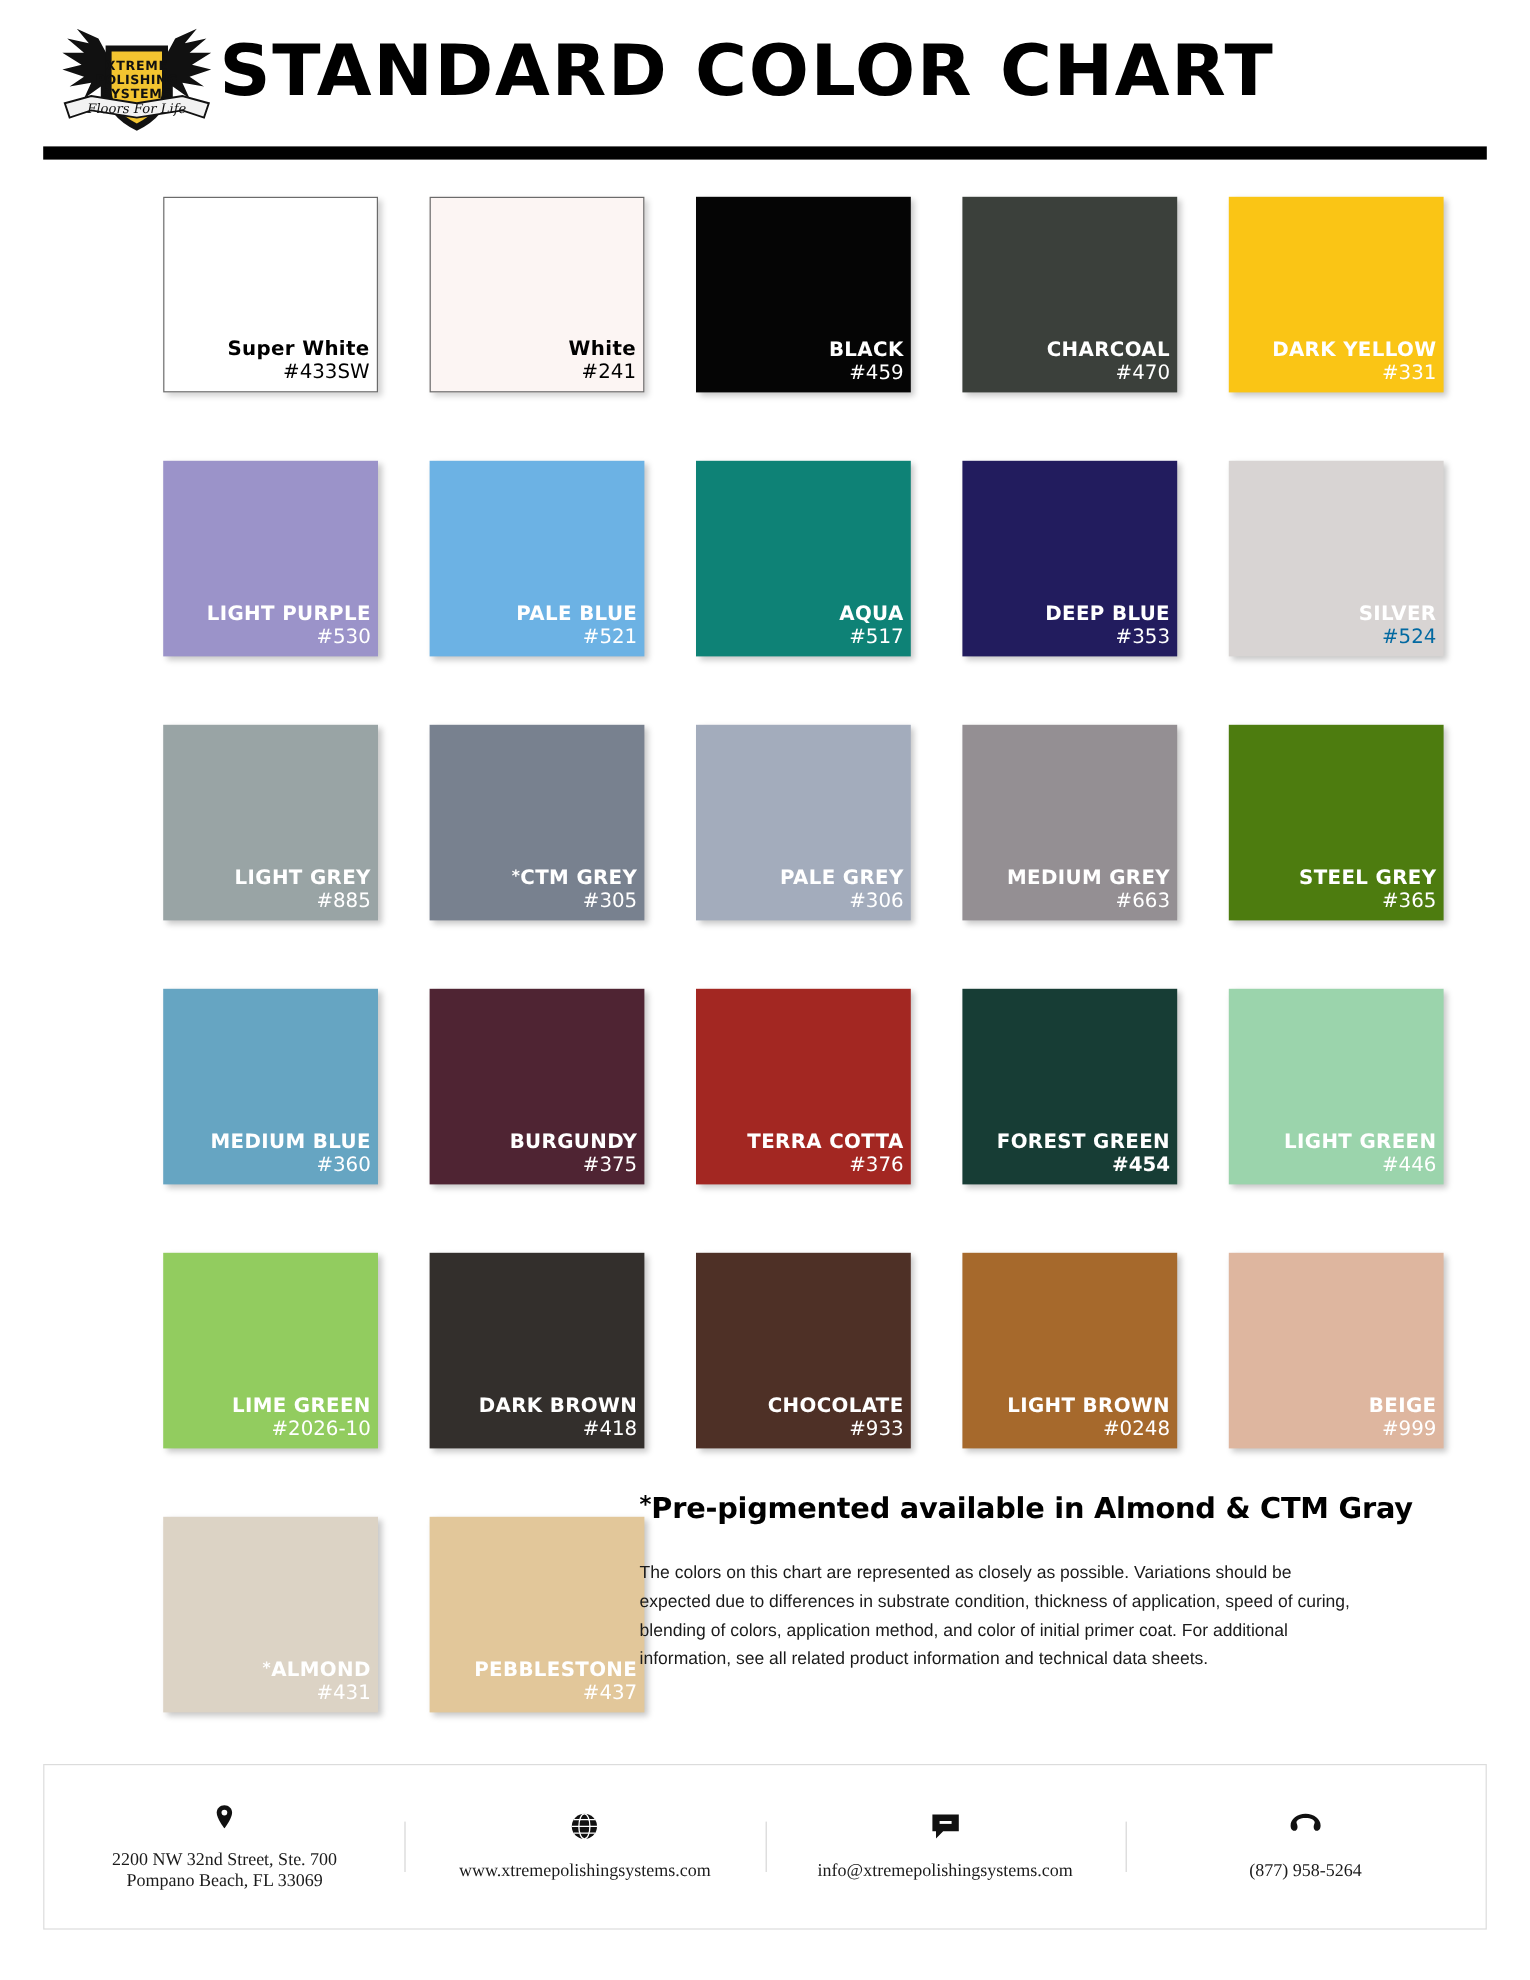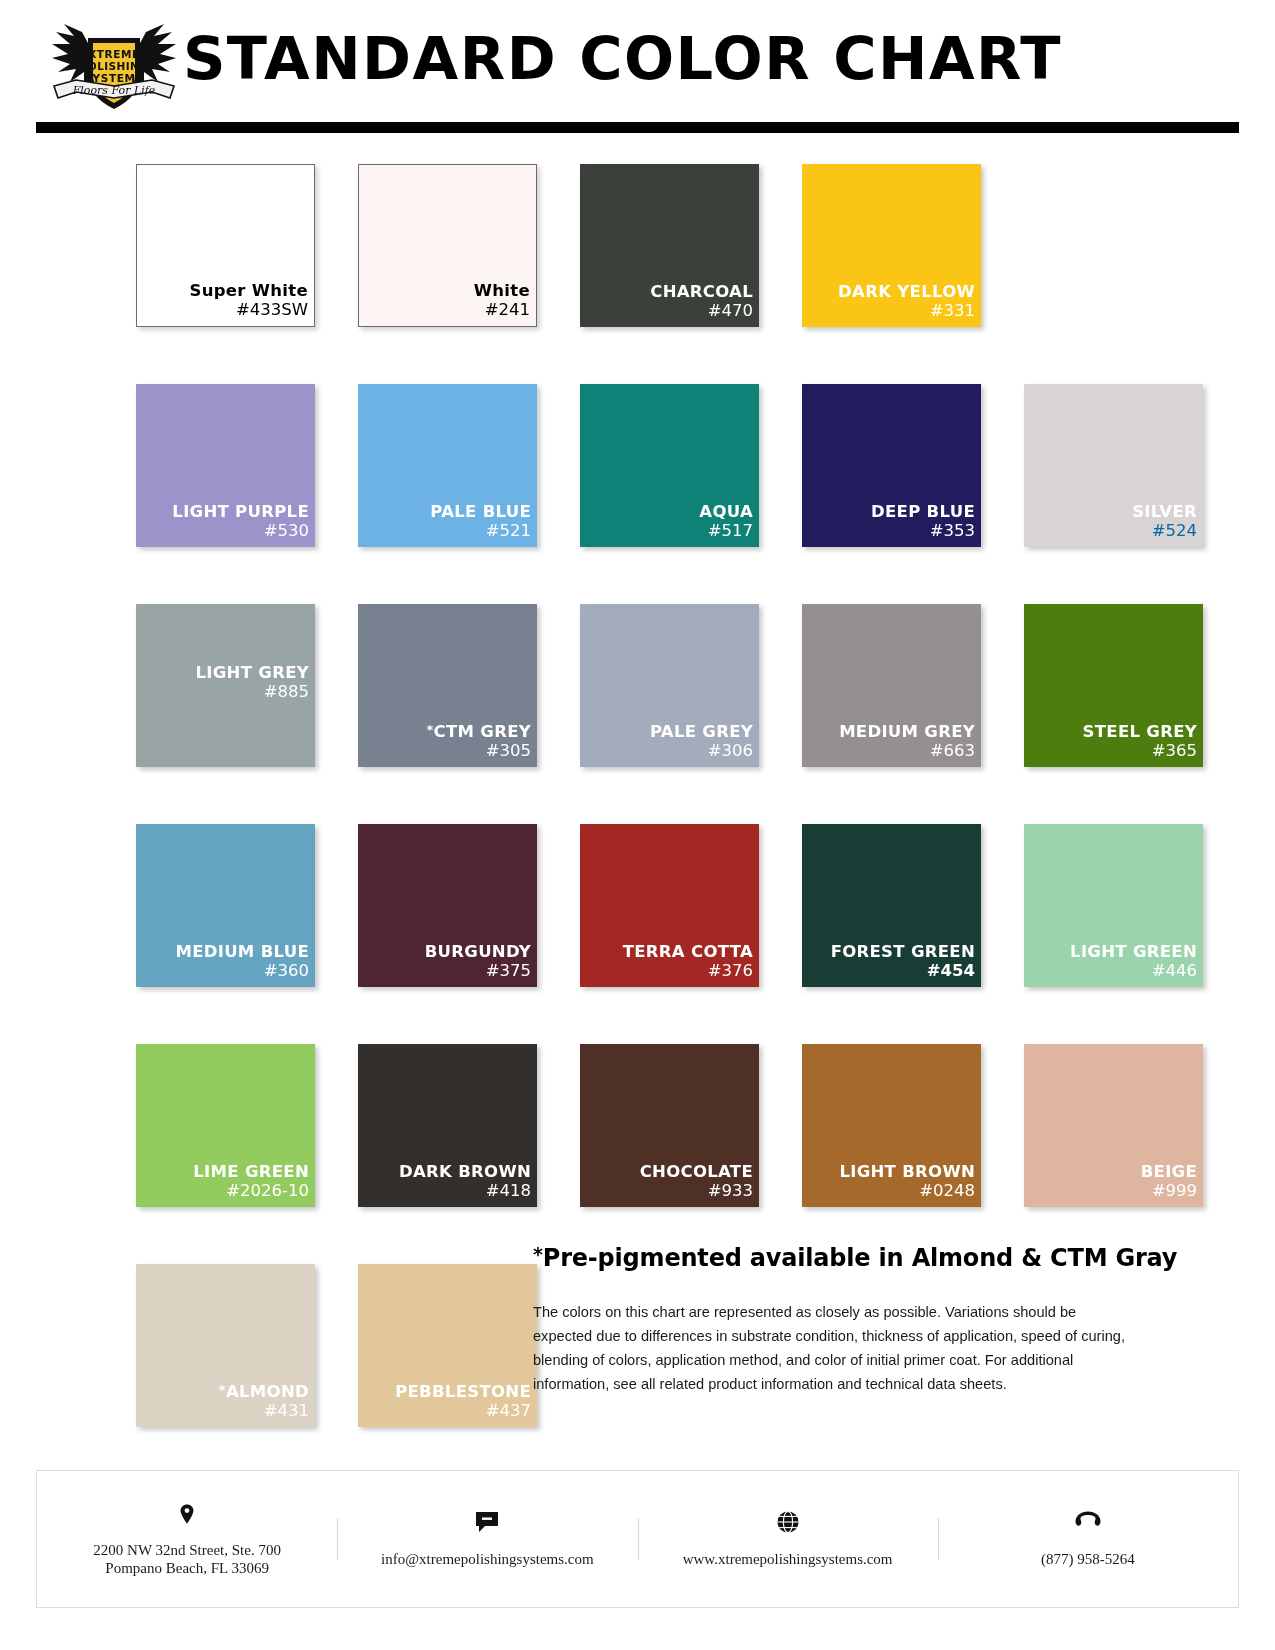--- a/index.html
+++ b/index.html
@@ -201,20 +201,26 @@
           <div class="sw-code" style="color: rgb(0, 0, 0);">#433SW</div>
         </div>
       </div>
       <div class="cell">
         <div class="swatch outlined" style="background: rgb(252, 245, 243);">
           <div class="sw-name" style="color: rgb(0, 0, 0);">White</div>
           <div class="sw-code" style="color: rgb(0, 0, 0);">#241</div>
         </div>
       </div>
       <div class="cell">
+        <div class="swatch" style="background: rgb(5, 5, 5);">
+          <div class="sw-name" style="color: rgb(255, 255, 255);">BLACK</div>
+          <div class="sw-code" style="color: rgb(255, 255, 255);">#459</div>
+        </div>
+      </div>
+      <div class="cell">
         <div class="swatch" style="background: rgb(59, 64, 59);">
           <div class="sw-name" style="color: rgb(255, 255, 255);">CHARCOAL</div>
           <div class="sw-code" style="color: rgb(255, 255, 255);">#470</div>
         </div>
       </div>
       <div class="cell">
         <div class="swatch" style="background: rgb(250, 197, 21);">
           <div class="sw-name" style="color: rgb(255, 255, 255);">DARK YELLOW</div>
           <div class="sw-code" style="color: rgb(255, 255, 255);">#331</div>
         </div>
@@ -247,21 +253,21 @@
       </div>
       <div class="cell">
         <div class="swatch" style="background: rgb(216, 212, 211);">
           <div class="sw-name" style="color: rgb(255, 255, 255);">SILVER</div>
           <div class="sw-code" style="color: #0369a1; text-align: center;">#524</div>
         </div>
       </div>
     </div>
     <div class="row">
       <div class="cell">
-        <div class="swatch" style="background: rgb(153, 164, 165); justify-content: center;">
+        <div class="swatch" style="background: rgb(153, 164, 165);">
           <div class="sw-name" style="color: rgb(255, 255, 255);">LIGHT GREY</div>
           <div class="sw-code" style="color: rgb(255, 255, 255);">#885</div>
         </div>
       </div>
       <div class="cell">
         <div class="swatch" style="background: rgb(120, 129, 143);">
           <div class="sw-name" style="color: rgb(255, 255, 255);"><span class="star">*</span><span>CTM GREY</span></div>
           <div class="sw-code" style="color: rgb(255, 255, 255);">#305</div>
         </div>
       </div>
@@ -372,45 +378,45 @@
 <div class="footer" id="footer">
     <div class="foot-item">
       <span class="foot-icon" style="display: flex; justify-content: center;">
         <svg viewBox="0 0 24 24" width="22" height="26">
           <path fill="#111" d="M12 1.5c-4 0-7 3-7 6.8 0 5.2 7 14.2 7 14.2s7-9 7-14.2c0-3.8-3-6.8-7-6.8z"></path>
           <circle cx="12" cy="8.2" r="2.6" fill="#fff"></circle>
         </svg>
       </span>
       <div class="foot-text">2200 NW 32nd Street, Ste. 700
 Pompano Beach, FL 33069</div>
-    </div>
-    <div class="foot-item">
-      <span class="foot-icon" style="display: flex; justify-content: center;">
-        <svg viewBox="0 0 26 24" width="26" height="24">
-          <path fill="#111" d="M2 2h22v14H11l-6 6v-6H2z"></path>
-          <rect x="8" y="7.5" width="10" height="2.4" fill="#fff"></rect>
-        </svg>
-      </span>
-      <div class="foot-text">info@xtremepolishingsystems.com</div>
     </div>
     <div class="foot-item">
       <span class="foot-icon" style="display: flex; justify-content: center;">
         <svg viewBox="0 0 24 24" width="24" height="24">
           <circle cx="12" cy="12" r="10.5" fill="#111"></circle>
           <g stroke="#fff" stroke-width="1.1" fill="none">
             <ellipse cx="12" cy="12" rx="4.6" ry="10.5"></ellipse>
             <line x1="1.5" y1="12" x2="22.5" y2="12"></line>
             <line x1="3.2" y1="6.4" x2="20.8" y2="6.4"></line>
             <line x1="3.2" y1="17.6" x2="20.8" y2="17.6"></line>
           </g>
         </svg>
       </span>
       <div class="foot-text">www.xtremepolishingsystems.com</div>
     </div>
     <div class="foot-item">
       <span class="foot-icon" style="display: flex; justify-content: center;">
+        <svg viewBox="0 0 26 24" width="26" height="24">
+          <path fill="#111" d="M2 2h22v14H11l-6 6v-6H2z"></path>
+          <rect x="8" y="7.5" width="10" height="2.4" fill="#fff"></rect>
+        </svg>
+      </span>
+      <div class="foot-text">info@xtremepolishingsystems.com</div>
+    </div>
+    <div class="foot-item">
+      <span class="foot-icon" style="display: flex; justify-content: center;">
         <svg viewBox="0 0 30 20" width="30" height="20">
           <path fill="#111" d="M15 1.5C8 1.5 2.5 5.8 2.5 11.3c0 2.4 1.1 4.4 3 4.4 1.7 0 2.8-1.4 2.8-3.3 0-1.6-.9-2.6-.9-3.8 0-2 3.2-3.6 7.6-3.6s7.6 1.6 7.6 3.6c0 1.2-.9 2.2-.9 3.8 0 1.9 1.1 3.3 2.8 3.3 1.9 0 3-2 3-4.4C27.5 5.8 22 1.5 15 1.5z"></path>
         </svg>
       </span>
       <div class="foot-text">(877) 958-5264</div>
     </div>
   </div>
 
 </body></html>

